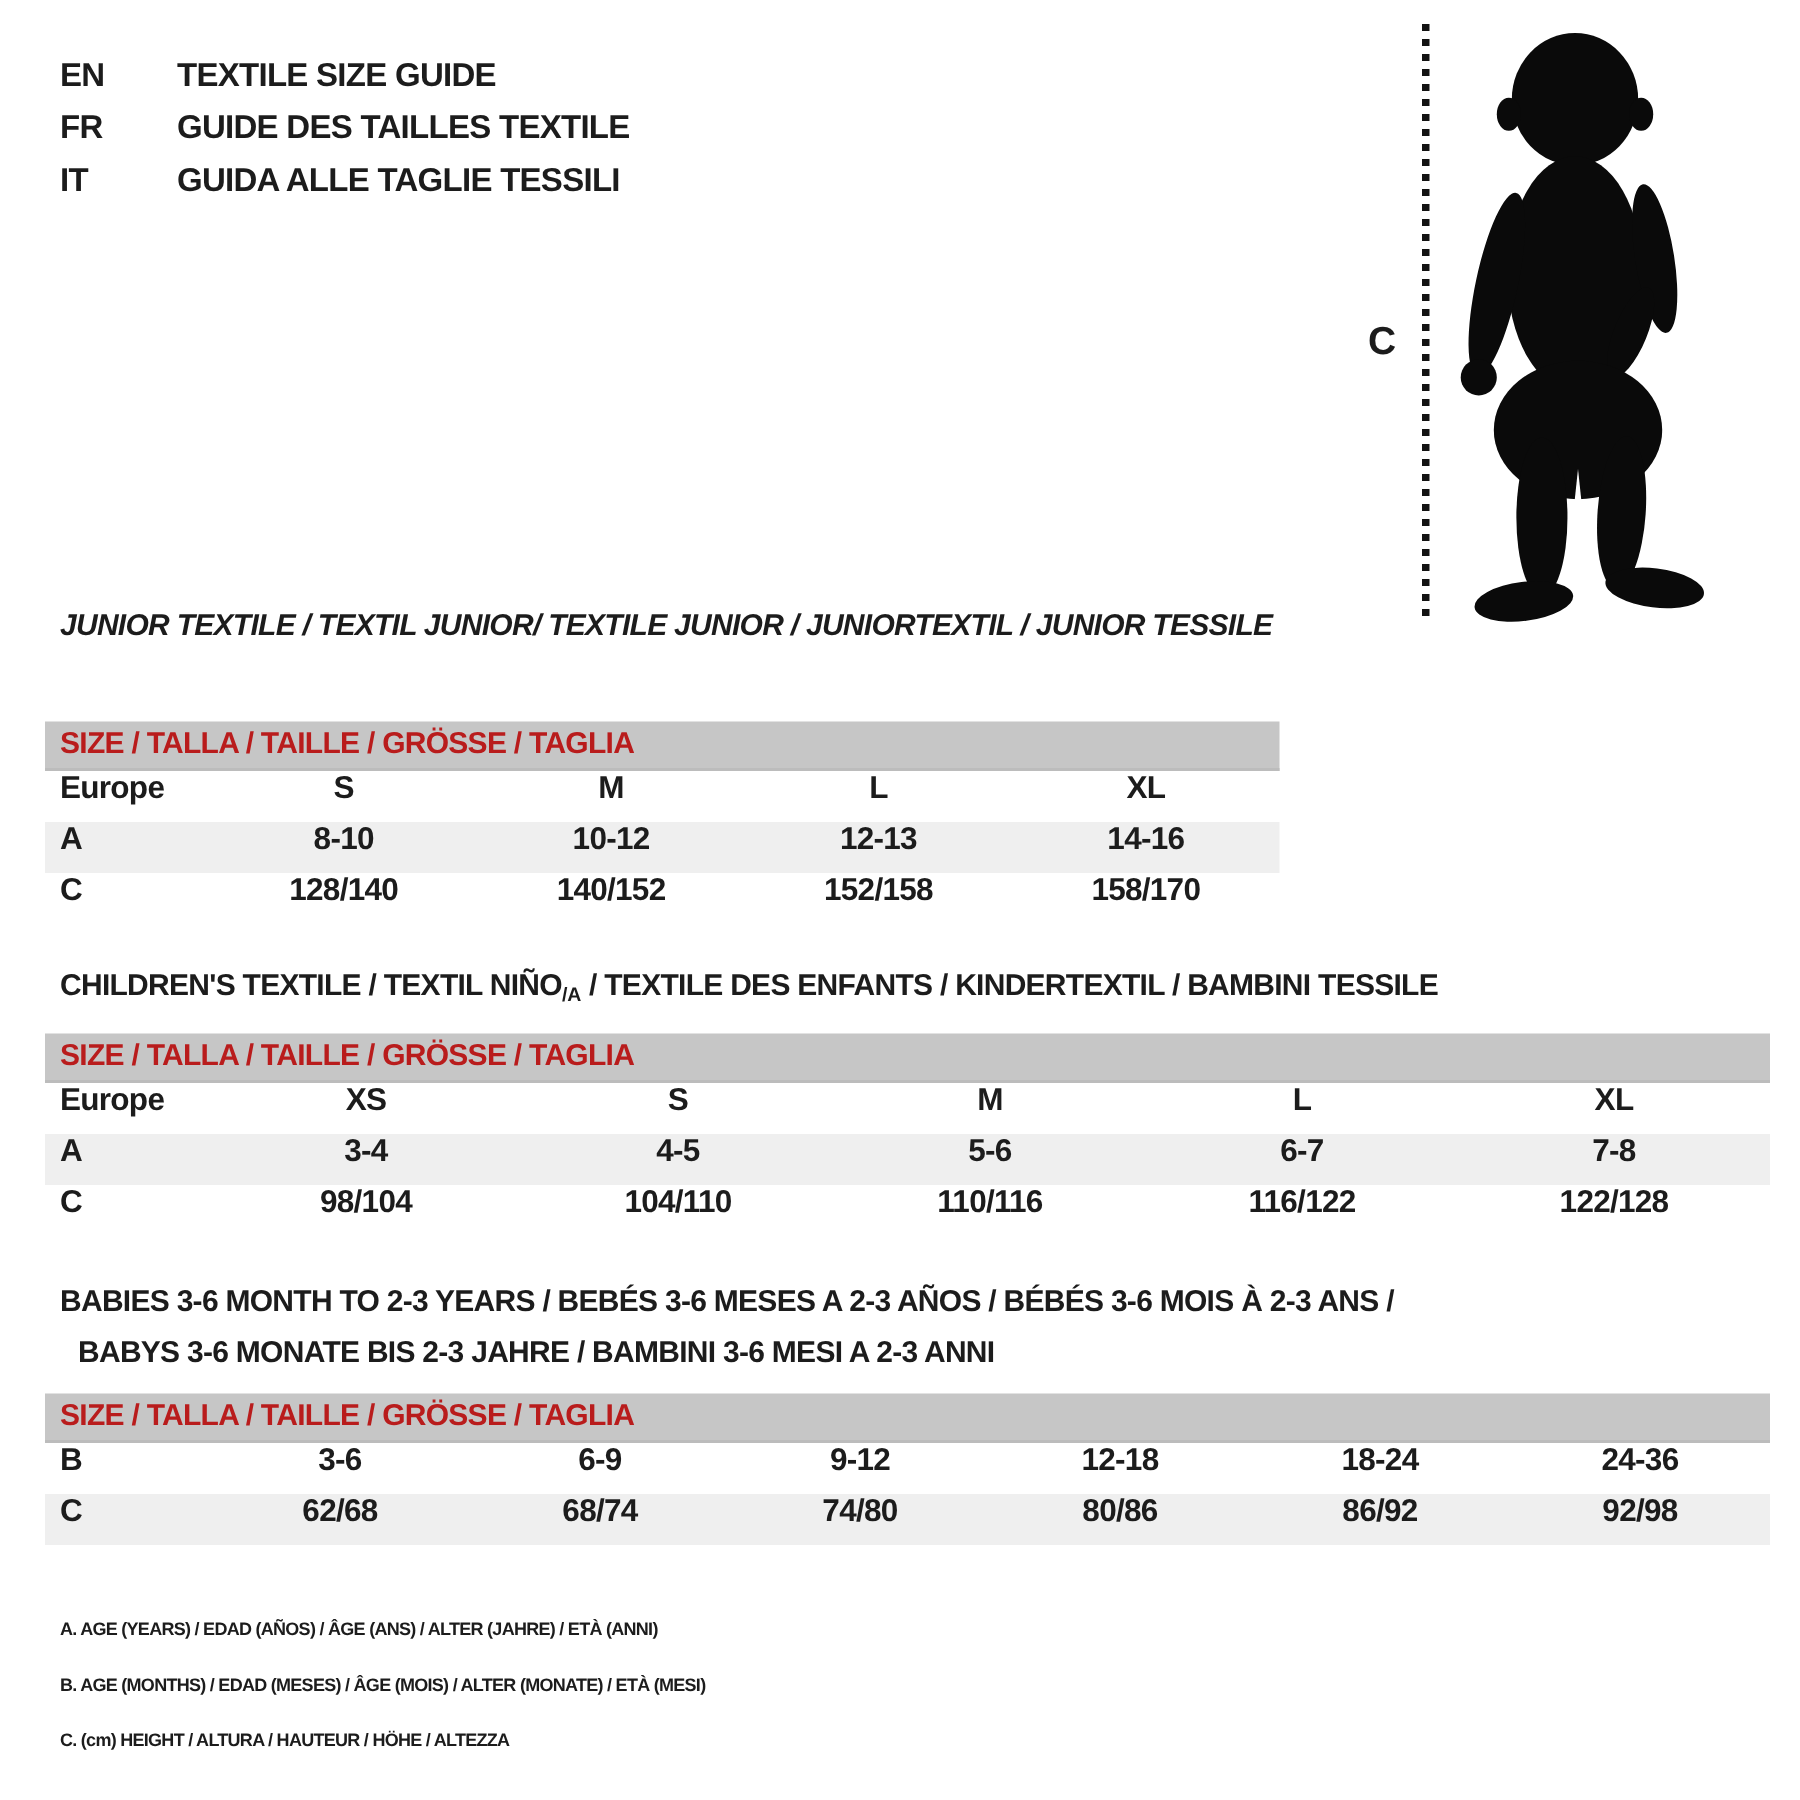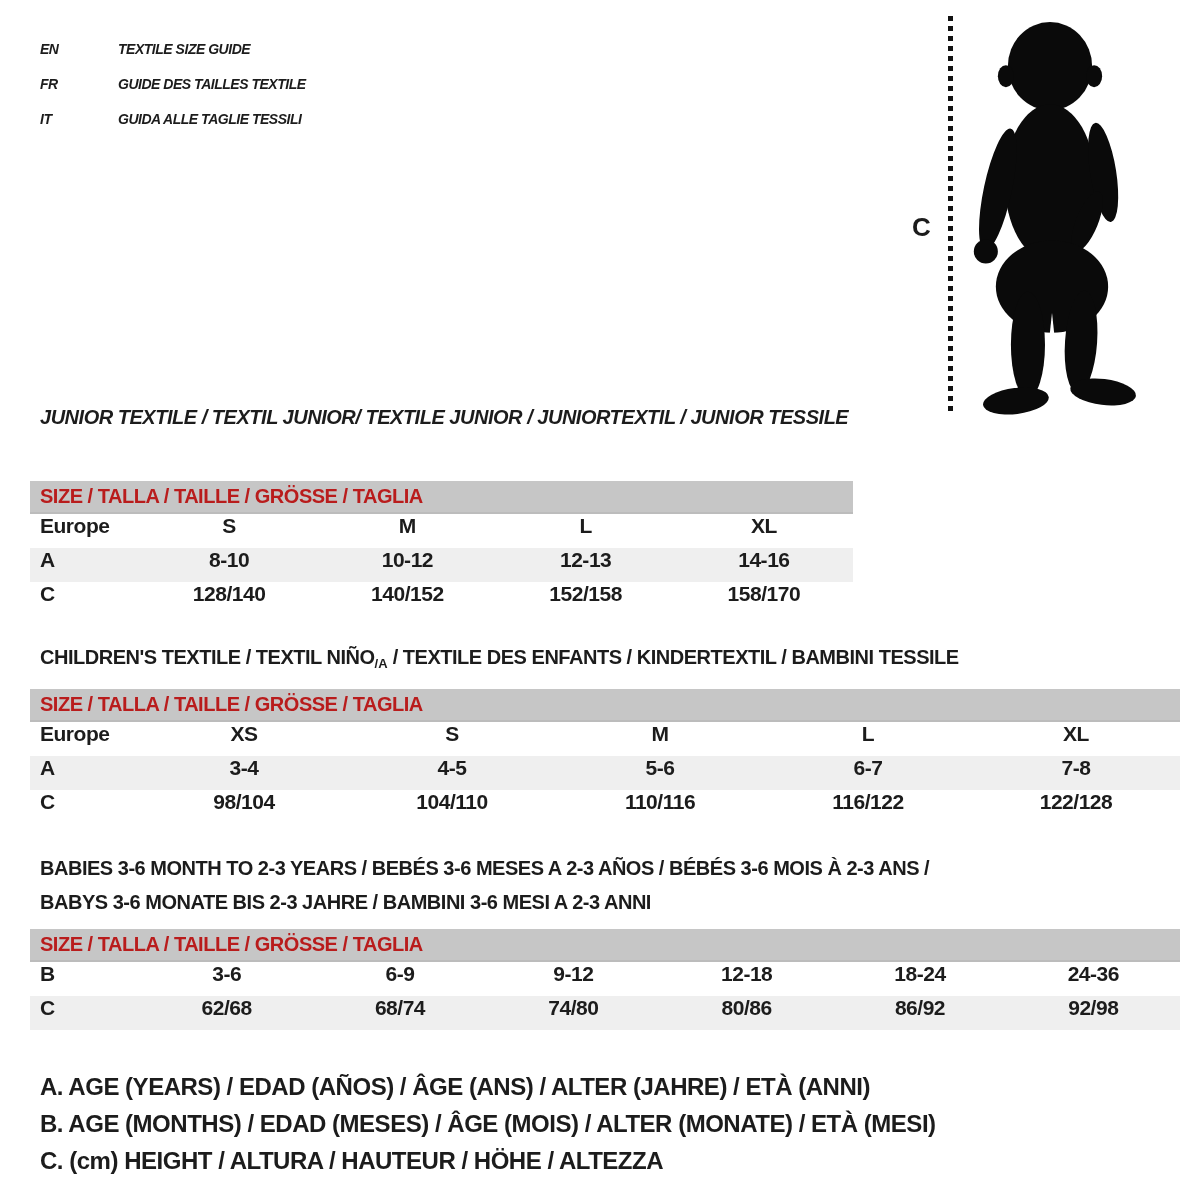--- a/index.html
+++ b/index.html
@@ -3,21 +3,21 @@
 <meta charset="utf-8">
 <style>
   html,body{margin:0;padding:0;background:#ffffff;}
   .page{
     position:relative;width:1200px;height:1200px;background:#ffffff;overflow:hidden;
     font-family:"Liberation Sans","DejaVu Sans",sans-serif;
     font-weight:bold;color:#1c1c1c;letter-spacing:-0.03em;
   }
   
   .langs{position:absolute;left:40px;top:32px;}
-  .lang-row{display:flex;height:35px;line-height:35px;font-size:14px;font-style:italic;}
+  .lang-row{display:flex;height:35px;line-height:35px;font-size:22px;}
   .lang-code{width:78px;}
   
   .measure-line{
     position:absolute;left:948px;top:16px;width:5px;height:400px;
     background:repeating-linear-gradient(to bottom,#121212 0 5px,transparent 5px 10px);
   }
   .measure-label{position:absolute;left:912px;top:212px;font-size:26px;}
   .baby-svg{position:absolute;left:957px;top:14px;width:186px;height:406px;}
   
   .sec-title{position:absolute;left:40px;font-size:20px;white-space:nowrap;}
@@ -27,21 +27,21 @@
   .tbl-head{
     background:#c6c6c6;height:31px;line-height:31px;padding-left:10px;
     font-size:20px;color:#b91c1c;border-bottom:2px solid #bcbcbc;
   }
   .tr{display:flex;height:34px;align-items:flex-start;font-size:21px;}
   .tr .lab{width:110px;padding-left:10px;box-sizing:border-box;}
   .tr .c{flex:1;text-align:center;}
   .alt{background:#efefef;}
   
   .legend{position:absolute;left:40px;top:1068px;}
-  .legend-row{height:37px;line-height:37px;font-size:24px;white-space:nowrap;}
+  .legend-row{height:37px;line-height:37px;font-size:12px;white-space:nowrap;}
 </style>
 </head>
 <body>
 
 <div class="page">
 
   <div class="langs">
     <div class="lang-row">
       <span class="lang-code">EN</span>
       <span class="lang-label">TEXTILE SIZE GUIDE</span>
@@ -126,21 +126,21 @@
       <span class="lab">C</span>
       <span class="c">98/104</span>
       <span class="c">104/110</span>
       <span class="c">110/116</span>
       <span class="c">116/122</span>
       <span class="c">122/128</span>
     </div>
   </div>
 
   <div class="sec-title" style="top:857px;">BABIES 3-6 MONTH TO 2-3 YEARS / BEBÉS 3-6 MESES A 2-3 AÑOS / BÉBÉS 3-6 MOIS À 2-3 ANS /</div>
-  <div class="sec-title" style="top:891px;">BABYS 3-6 MONATE BIS 2-3 JAHRE / BAMBINI 3-6 MESI A 2-3 ANNI</div>
+  <div class="sec-title" style="top:891px;margin-left:12px;">BABYS 3-6 MONATE BIS 2-3 JAHRE / BAMBINI 3-6 MESI A 2-3 ANNI</div>
   <div class="tbl" style="top:929px;width:1150px;">
     <div class="tbl-head">SIZE / TALLA / TAILLE / GRÖSSE / TAGLIA</div>
     <div class="tr">
       <span class="lab">B</span>
       <span class="c">3-6</span>
       <span class="c">6-9</span>
       <span class="c">9-12</span>
       <span class="c">12-18</span>
       <span class="c">18-24</span>
       <span class="c">24-36</span>

